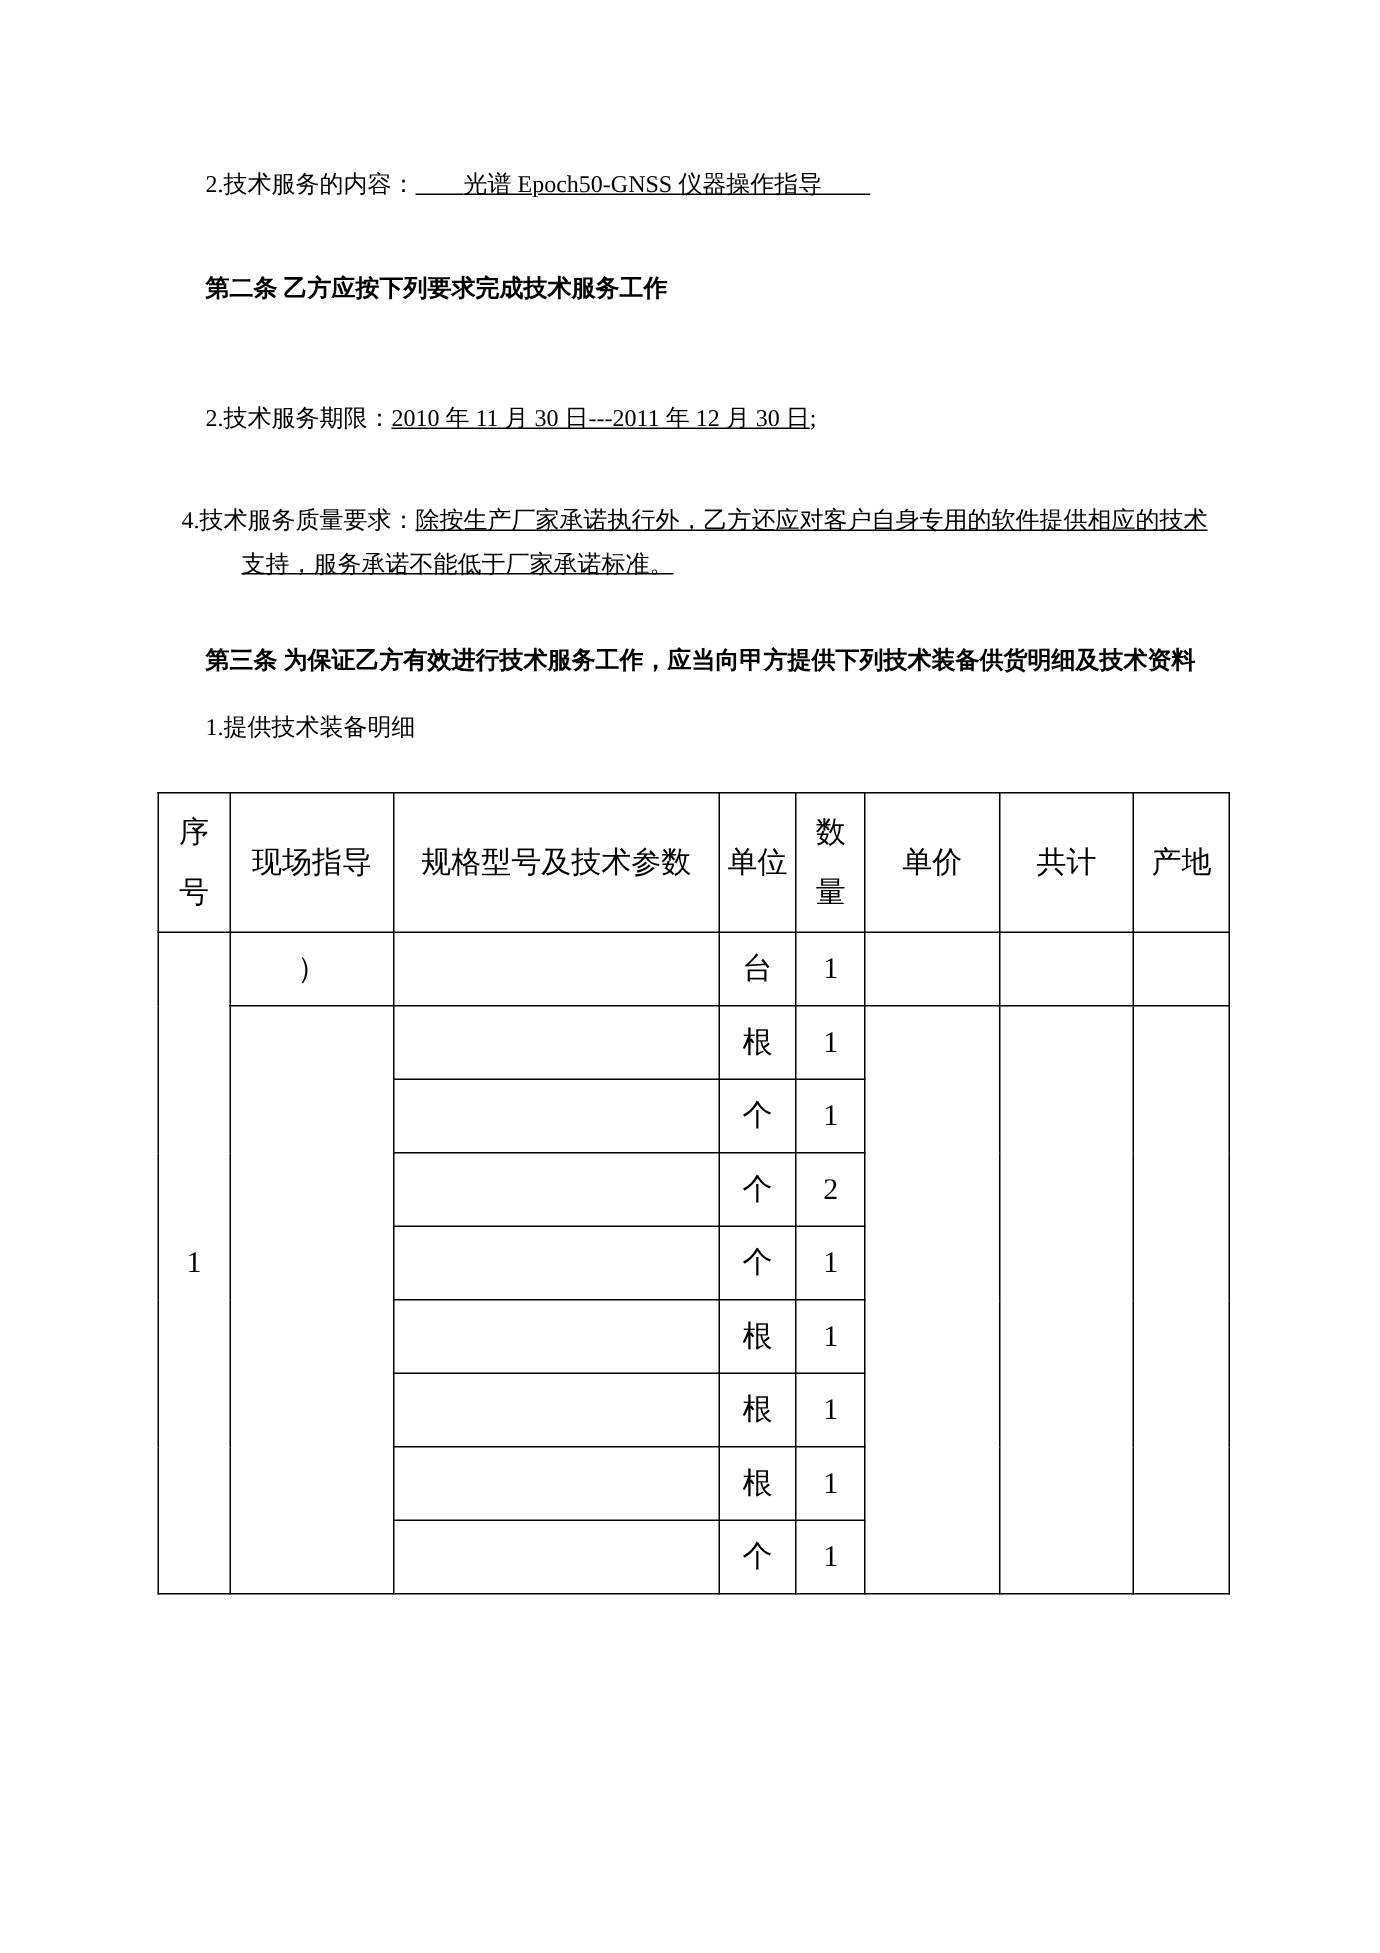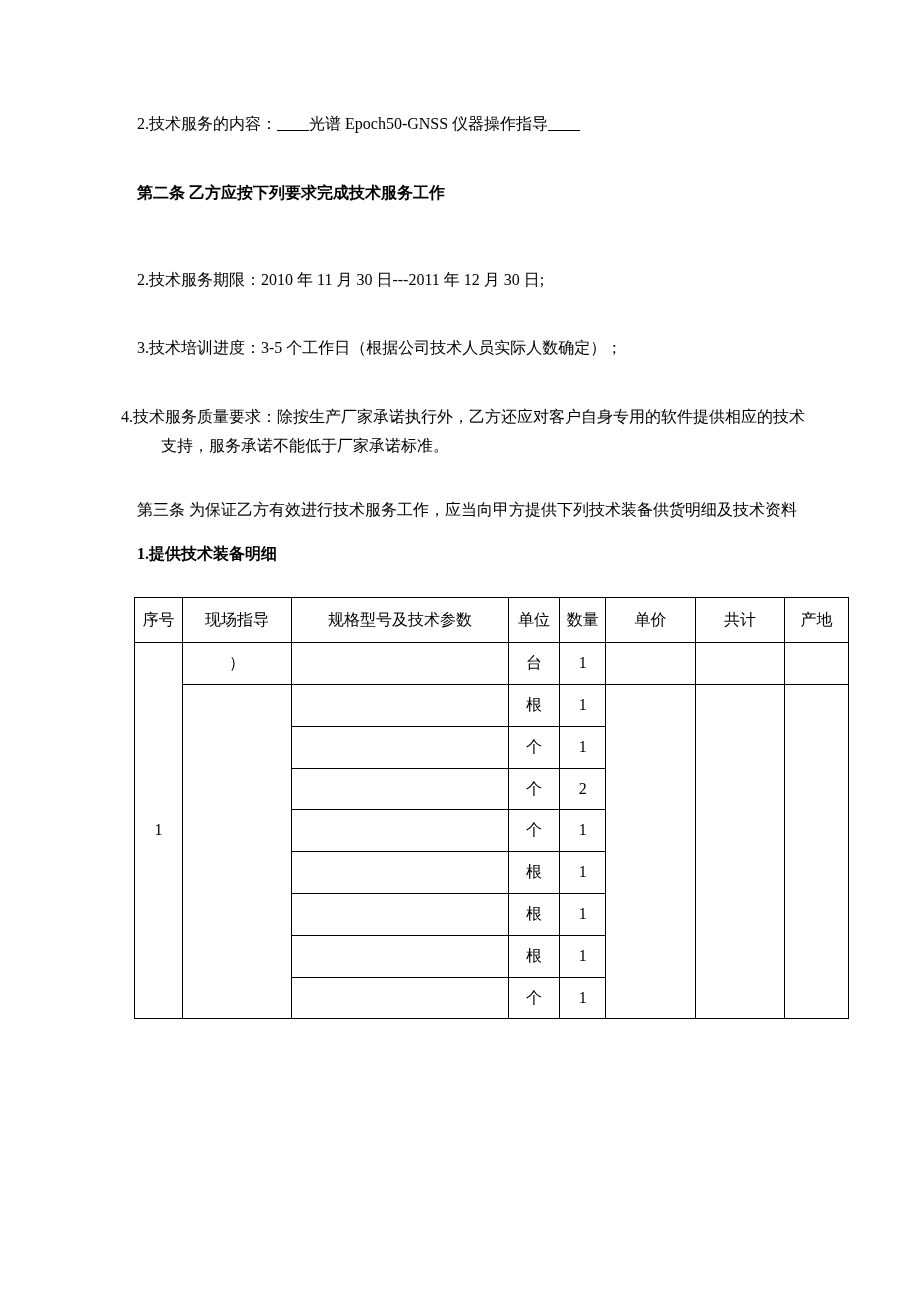--- a/index.html
+++ b/index.html
@@ -13,20 +13,21 @@
       padding: 110px 100px 60px 105px;
       color: #000;
       font-size: 16px;
       line-height: 1.8;
     }
     .para {
       margin-bottom: 40px;
       text-indent: 2em;
     }
     .underline {
+      text-decoration: underline;
     }
     .blank-underline {
       text-decoration: underline;
       white-space: pre;
     }
     .section-heading {
       margin-top: 12px;
       margin-bottom: 58px;
       text-indent: 2em;
       font-weight: bold;
@@ -39,33 +40,31 @@
     .hanging.tight {
       margin-bottom: 28px;
     }
     .section3 {
       margin-top: 4px;
       margin-bottom: 10px;
       line-height: 2.6;
       text-indent: 2em;
     }
     .section3 .bold {
-      font-weight: normal;
+      font-weight: bold;
     }
     .list-item {
       margin-bottom: 28px;
       text-indent: 2em;
-      font-weight: bold;
     }
     table.equip {
       width: 100%;
       border-collapse: collapse;
-      font-size: 16px;
+      font-size: 20px;
       margin-top: 8px;
-      margin-left: 29px;
     }
     table.equip th,
     table.equip td {
       border: 1px solid #000;
       text-align: center;
       vertical-align: middle;
       padding: 6px 4px;
       font-weight: normal;
     }
     table.equip th {
@@ -90,23 +89,20 @@
   </div>
 
 
   <div class="section-heading">第二条 乙方应按下列要求完成技术服务工作</div>
 
 
   <div class="para">
     <span>2.技术服务期限：</span><span class="underline">2010 年 11 月 30 日---2011 年 12 月 30 日</span><span>;</span>
   </div>
 
-  <div class="para">
-    <span>3.技术培训进度：</span><span class="underline">3-5 个工作日（根据公司技术人员实际人数确定）；</span>
-  </div>
 
   <div class="hanging tight">
     <span>4.技术服务质量要求：</span><span class="underline">除按生产厂家承诺执行外，乙方还应对客户自身专用的软件提供相应的技术支持，服务承诺不能低于厂家承诺标准。</span>
   </div>
 
   <div class="section3">
     <span class="bold">第三条 为保证乙方有效进行技术服务工作，</span><span class="bold">应当向甲方提供下列技术装备供货明细及技术资料</span>
   </div>
 
   <div class="list-item">1.提供技术装备明细</div>

